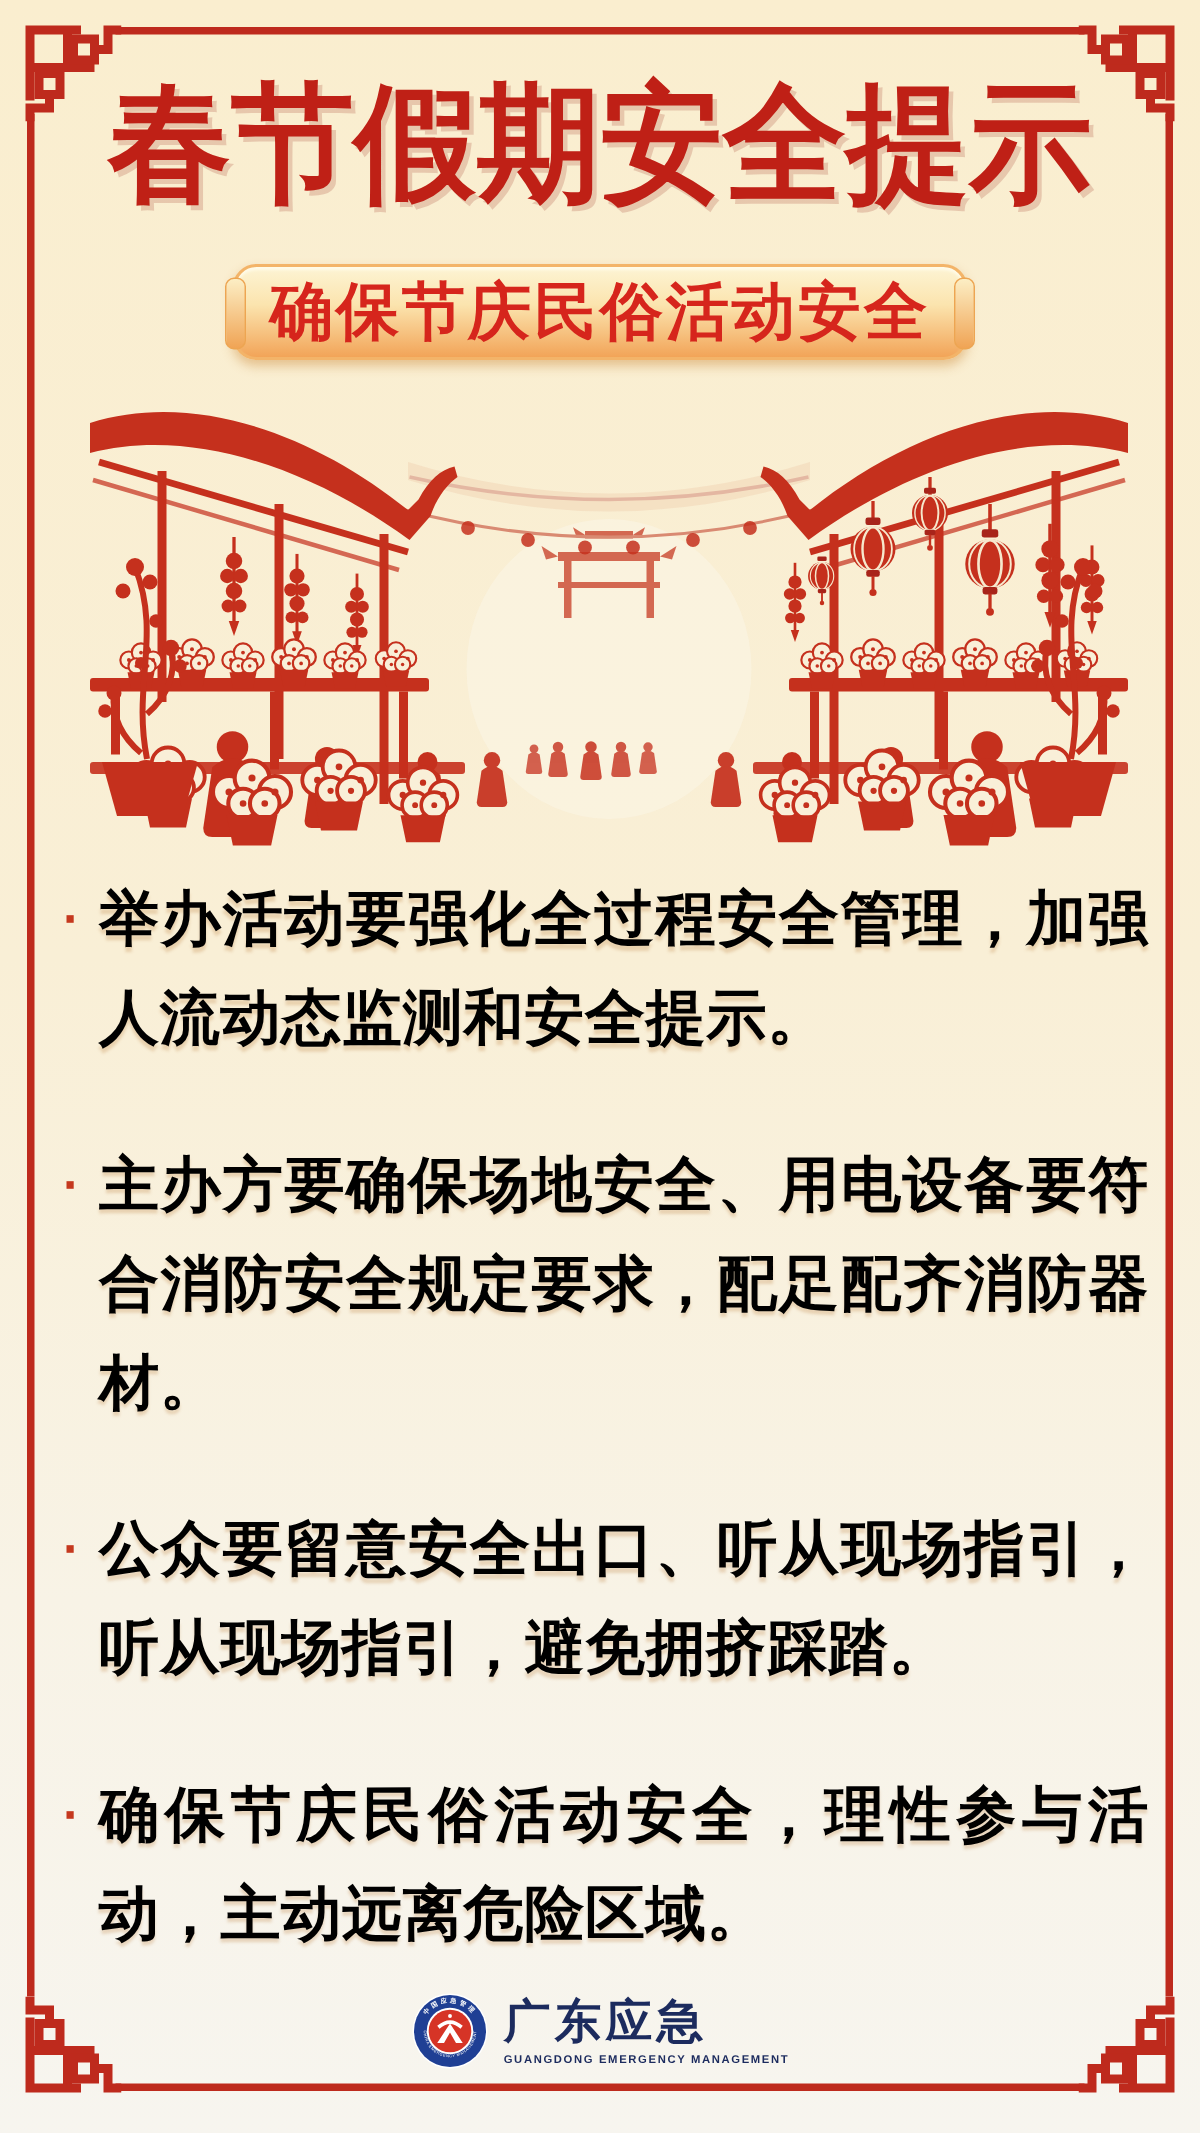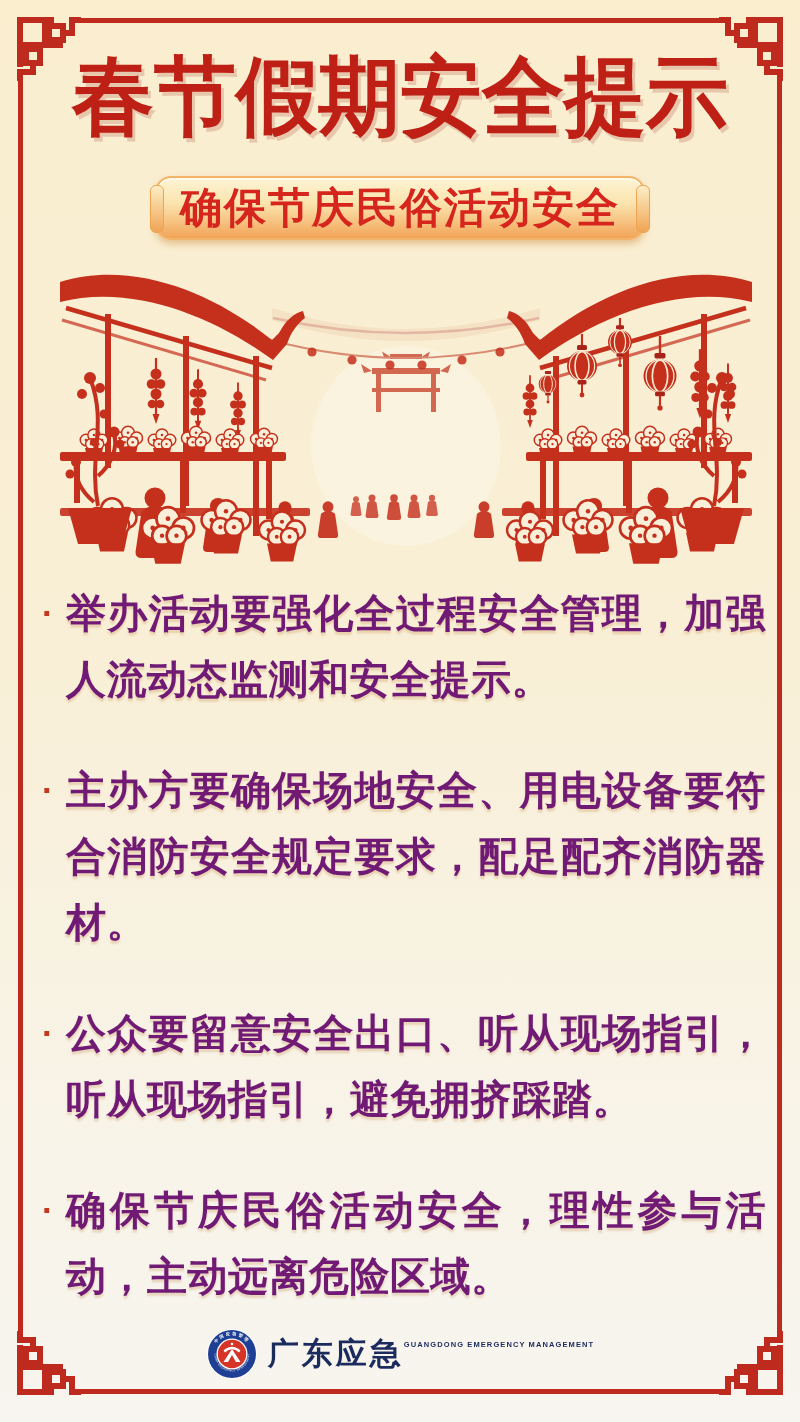--- a/index.html
+++ b/index.html
@@ -50,31 +50,31 @@
   .illu{position:absolute;left:60px;top:256px;width:692px;height:314px;}
   .illu svg{display:block;width:100%;height:100%;}
   
   .tips{position:absolute;left:42px;top:580px;width:724px;}
   .tip{display:flex;margin-bottom:45px;}
   .tip:last-child{margin-bottom:0;}
   .tip-dot{
     flex:0 0 24px;font-size:34px;line-height:66px;font-weight:900;color:#c5381e;
   }
   .tip-text{
-    flex:1;font-size:40px;line-height:66px;font-weight:900;color:#701a75;
+    flex:1;font-size:40px;line-height:66px;font-weight:900;color:#000000;
     letter-spacing:0.5px;text-shadow:0 3px 2px rgba(189,128,66,.28);
     text-align:justify;
   }
   
   .footer{
     position:absolute;left:0;top:1328px;width:100%;
     display:flex;align-items:center;justify-content:center;gap:10px;
   }
   .emblem{width:52px;height:52px;}
-  .brand{display:flex;flex-direction:row;}
+  .brand{display:flex;flex-direction:column;}
   .brand-cn{font-size:31px;font-weight:900;color:#1c2b5e;letter-spacing:3px;line-height:1.1;}
   .brand-en{font-size:7.5px;font-weight:700;color:#1c2b5e;letter-spacing:1.1px;margin-top:3px;text-align:center;}
 </style>
 </head>
 <body>
 
 <div class="frame-line fl-top"></div>
 <div class="frame-line fl-bottom"></div>
 <div class="frame-line fl-left"></div>
 <div class="frame-line fl-right"></div>

